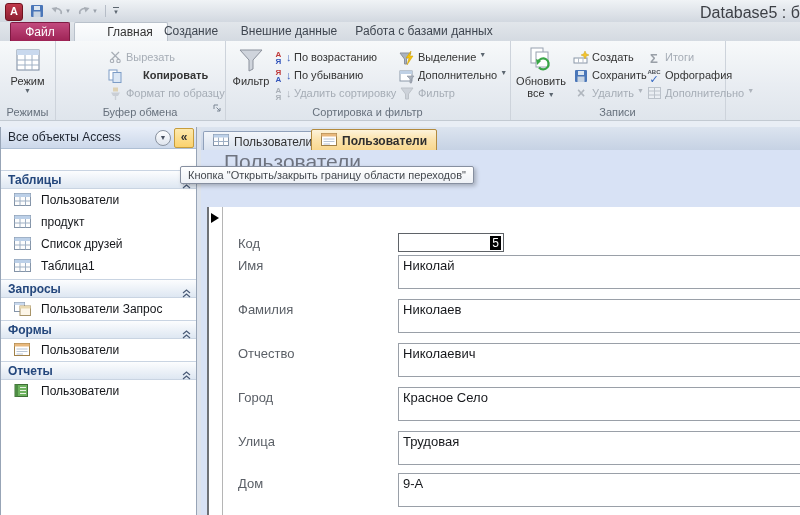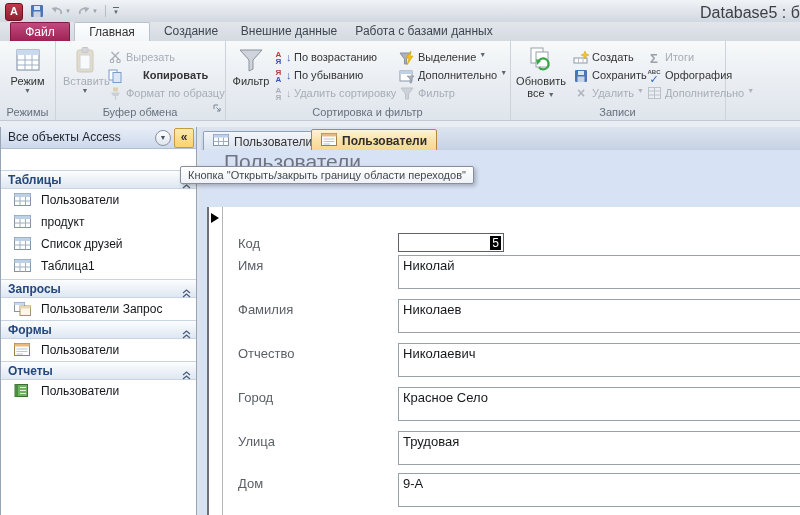--- a/index.html
+++ b/index.html
@@ -116,21 +116,21 @@
       <span class="qsep"></span>
       <span class="qbtn">
         <span style="display:inline-block;border-top:1.5px solid #5c6670;font-size:6px;color:#5c6670;line-height:7px;padding-top:1px;">▼</span>
       </span>
     </div>
     <div class="wintitle">Database5 : ба</div>
   </div>
 
   <div class="tabrow">
     <div class="rtab file" style="left:10px;width:58px;">Файл</div>
-    <div class="rtab activetab" style="left:74px;width:74px;">Главная</div>
+    <div class="rtab activetab" style="left:74px;width:74px;padding-left:18px;">Главная</div>
     <div class="rtab" style="left:152px;width:78px;">Создание</div>
     <div class="rtab" style="left:234px;width:110px;">Внешние данные</div>
     <div class="rtab" style="left:348px;width:152px;">Работа с базами данных</div>
   </div>
 
   <div class="ribbon">
 
     <div class="rgroup" style="left:0;width:55px;">
       <div class="bigbtn" style="left:6px;width:43px;">
         <span class="bicon">
@@ -143,31 +143,20 @@
               <line x1="16" y1="6" x2="16" y2="21" stroke="#9fb0c4"></line>
             </svg>
         </span>
         <span>Режим</span>
         <span class="dd">▼</span>
       </div>
       <div class="rgroup-label">Режимы</div>
     </div>
 
     <div class="rgroup" style="left:55px;width:170px;">
-      <div class="bigbtn disabled" style="left:8px;width:44px;">
-        <span class="bicon">
-          <svg width="20" height="27" opacity="0.55">
-              <rect x="2" y="3" width="16" height="22" rx="2" fill="#d9c9a8" stroke="#b0a890"></rect>
-              <rect x="7" y="0.5" width="6" height="5" rx="1" fill="#b9bec6" stroke="#9aa0a8"></rect>
-              <rect x="5" y="8" width="10" height="14" fill="#fff" stroke="#b6bcc4"></rect>
-            </svg>
-        </span>
-        <span>Вставить</span>
-        <span class="dd">▼</span>
-      </div>
       <div class="sbtn disabled" style="left:51px;top:10px;">
         <span class="ic">
           <svg width="13" height="12">
               <line x1="2.5" y1="1" x2="10" y2="8.5" stroke="#a8aeb6" stroke-width="1.2"></line>
               <line x1="10" y1="1" x2="2.5" y2="8.5" stroke="#a8aeb6" stroke-width="1.2"></line>
               <circle cx="3" cy="10" r="1.7" fill="none" stroke="#a8aeb6" stroke-width="1.1"></circle>
               <circle cx="9.5" cy="10" r="1.7" fill="none" stroke="#a8aeb6" stroke-width="1.1"></circle>
             </svg>
         </span>
         <span class="lbl">Вырезать</span>

